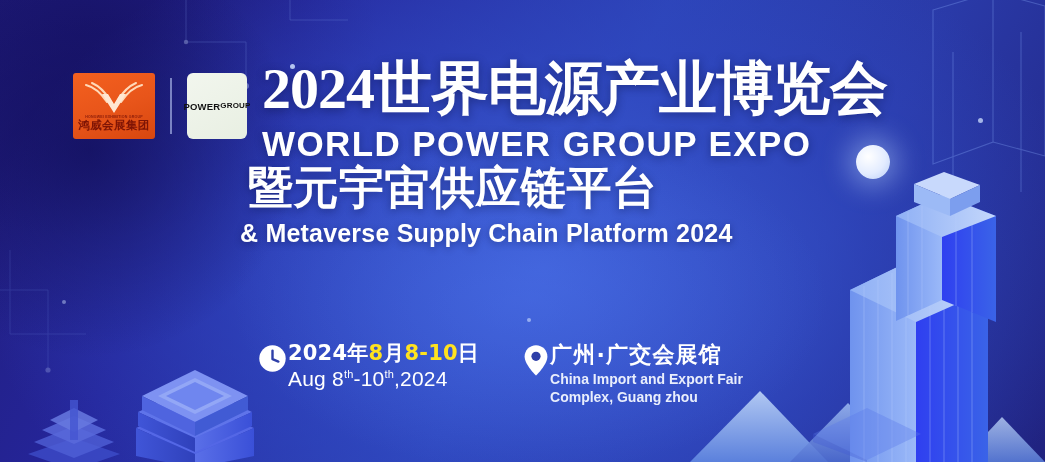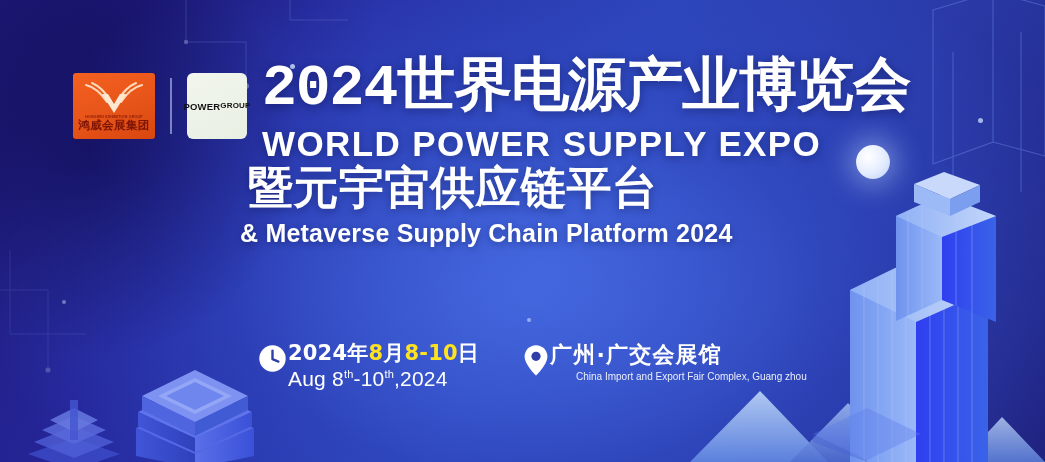--- a/index.html
+++ b/index.html
@@ -89,21 +89,21 @@
     padding:4px 0 3px;
   }
   .logo-pe svg { width:40px; height:33px; display:block; }
   .logo-pe .t1 { font-size:9.5px; font-weight:bold; color:#111; line-height:1.02; margin-top:1px; letter-spacing:.2px;}
   .logo-pe .t2 { font-size:8px; font-weight:bold; color:#111; line-height:1.05; letter-spacing:.2px;}
 
   
   .headline { position:absolute; left:262px; top:58px; width:700px; }
 
   .h-cn1 {
-    font-family:Liberation Mono, monospace;
+    font-family:Liberation Serif, serif;
     font-weight:bold; font-size:58px; line-height:1.08;
     color:#ffffff; letter-spacing:-1px;
     text-shadow:0 2px 10px rgba(8,14,60,.45);
     white-space:nowrap;
   }
   .h-en1 {
     font-weight:bold; font-size:35px; line-height:1.12;
     color:#ffffff; letter-spacing:1.4px; margin-top:3px;
     text-shadow:0 2px 8px rgba(8,14,60,.40);
     white-space:nowrap;
@@ -144,22 +144,22 @@
     white-space:nowrap; margin-top:1px;
   }
   .date-en sup { font-size:11px; vertical-align:super; }
 
   .loc-cn {
     font-family:"DejaVu Sans","Liberation Sans",sans-serif;
     font-weight:bold; font-size:22px; line-height:1.14; color:#ffffff;
     letter-spacing:1.2px; white-space:nowrap;
   }
   .loc-en {
-    font-weight:normal; font-size:10px; line-height:1.3; color:#e9eefc;
-    letter-spacing:0; margin-top:3px; max-width:250px;margin-left:26px;
+    font-weight:bold; font-size:14px; line-height:1.3; color:#e9eefc;
+    letter-spacing:0; margin-top:3px; max-width:250px;
   }
 </style>
 </head>
 <body>
 
 <div id="banner">
 
   <div class="deco glow-left"></div>
   <div class="deco glow-center"></div>
 
@@ -323,21 +323,21 @@
         <circle cx="20" cy="16.5" r="5.1" fill="none" stroke="#6b2d8e" stroke-width="3.6"></circle>
         <rect x="17.9" y="1.5" width="4.3" height="16" rx="1.8" fill="#d6202a"></rect>
       </svg>
       <div class="t1">POWER</div>
       <div class="t2">GROUP</div>
     </div>
   </div>
 
   <div class="headline">
     <div class="h-cn1">2024世界电源产业博览会</div>
-    <div class="h-en1">WORLD POWER SUPPLY EXPO</div>
+    <div class="h-en1">WORLD POWER GROUP EXPO</div>
     <div class="h-cn2">暨元宇宙供应链平台</div>
     <div class="h-en2">&amp; Metaverse Supply Chain Platform 2024</div>
   </div>
 
   <div class="info-row">
 
     <div class="info-item">
       <span class="info-icon">
         <svg width="29" height="29" viewBox="0 0 29 29">
           <circle cx="14.5" cy="14.5" r="13.2" fill="#ffffff"></circle>

